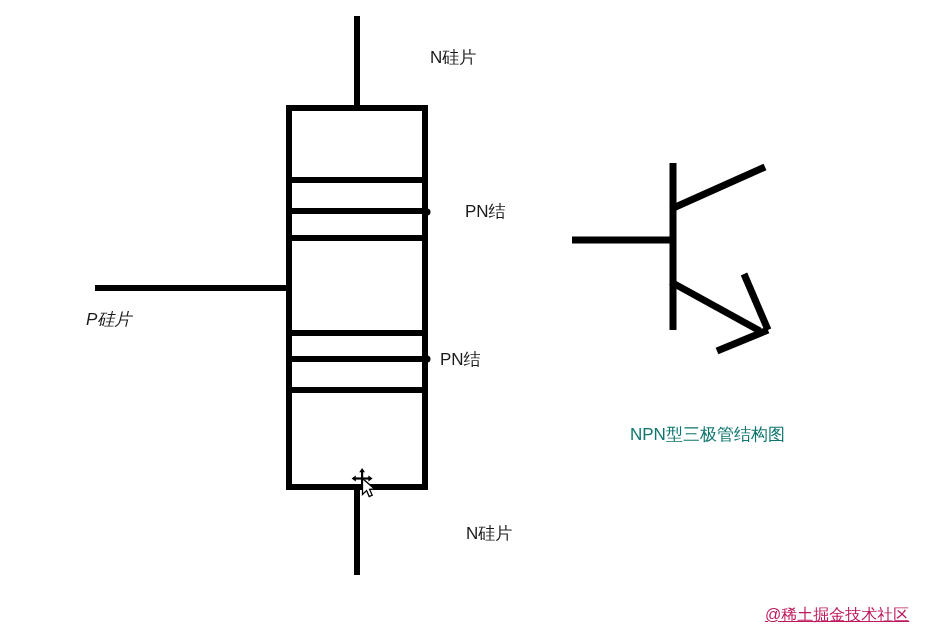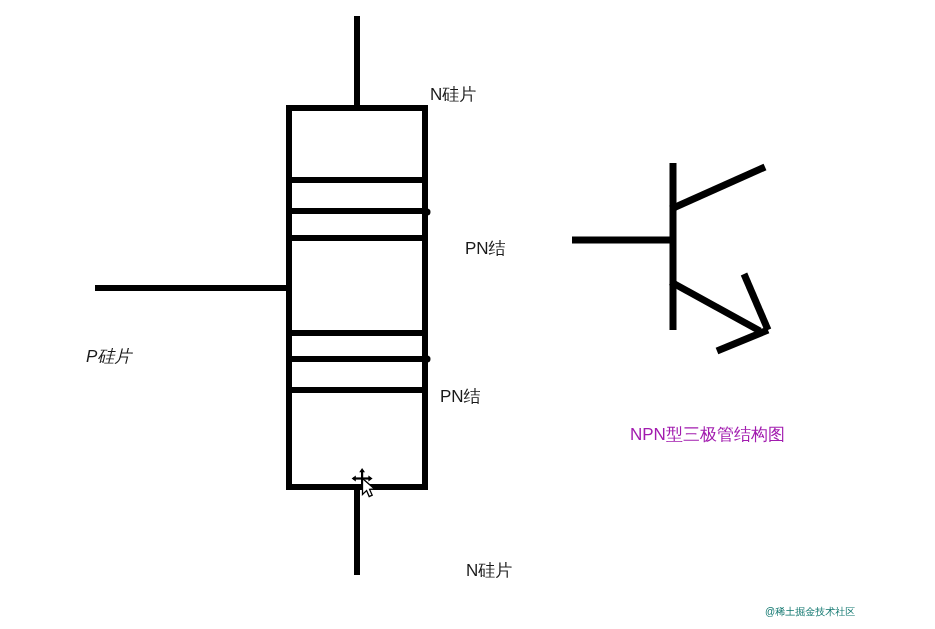--- a/index.html
+++ b/index.html
@@ -23,33 +23,33 @@
     top: 0;
     width: 935px;
     height: 629px;
   }
   .label {
     position: absolute;
     color: #1a1a1a;
     font-size: 17px;
     line-height: 1;
     white-space: nowrap;
-    margin-top: 37px;
   }
   .caption {
     position: absolute;
-    color: #a21caf;
+    color: #0f766e;
     font-size: 17px;
     white-space: nowrap;
   }
   .watermark {
     position: absolute;
-    color: #0f766e;
-    font-size: 10px;
+    color: #be185d;
+    font-size: 16px;
     white-space: nowrap;
+    text-decoration: underline;
   }
   #label-n-top   { left: 430px; top: 49px; }
   #label-p-left  { left: 86px;  top: 311px; font-style: italic; }
   #label-pn-1    { left: 465px; top: 203px; }
   #label-pn-2    { left: 440px; top: 351px; }
   #label-n-bot   { left: 466px; top: 525px; }
   #caption-npn   { left: 630px; top: 423px; }
   #watermark-txt { left: 765px; top: 605px; }
 
   #cursor-layer {

